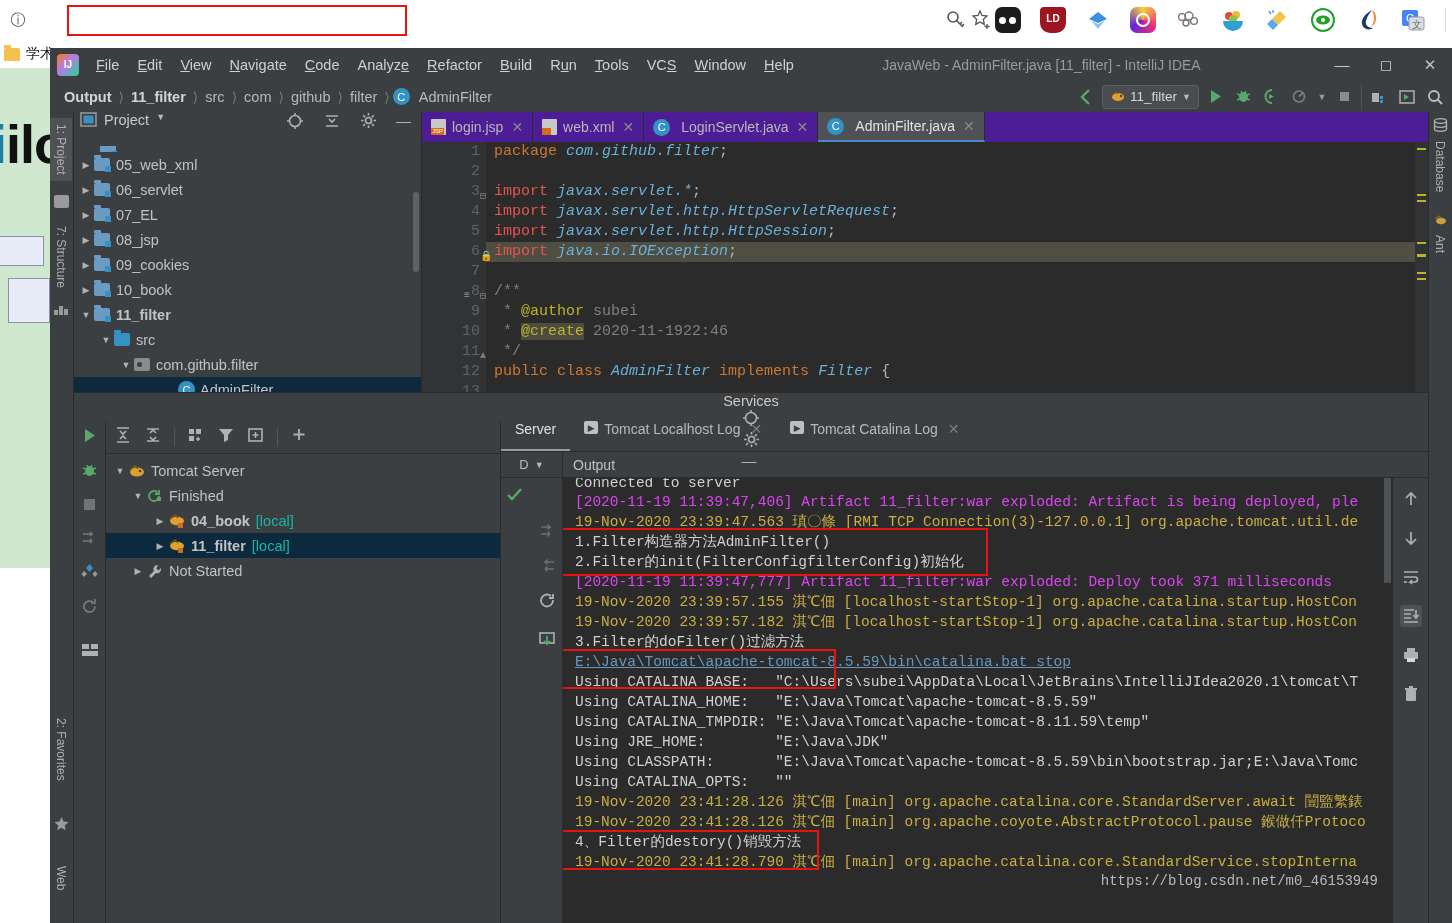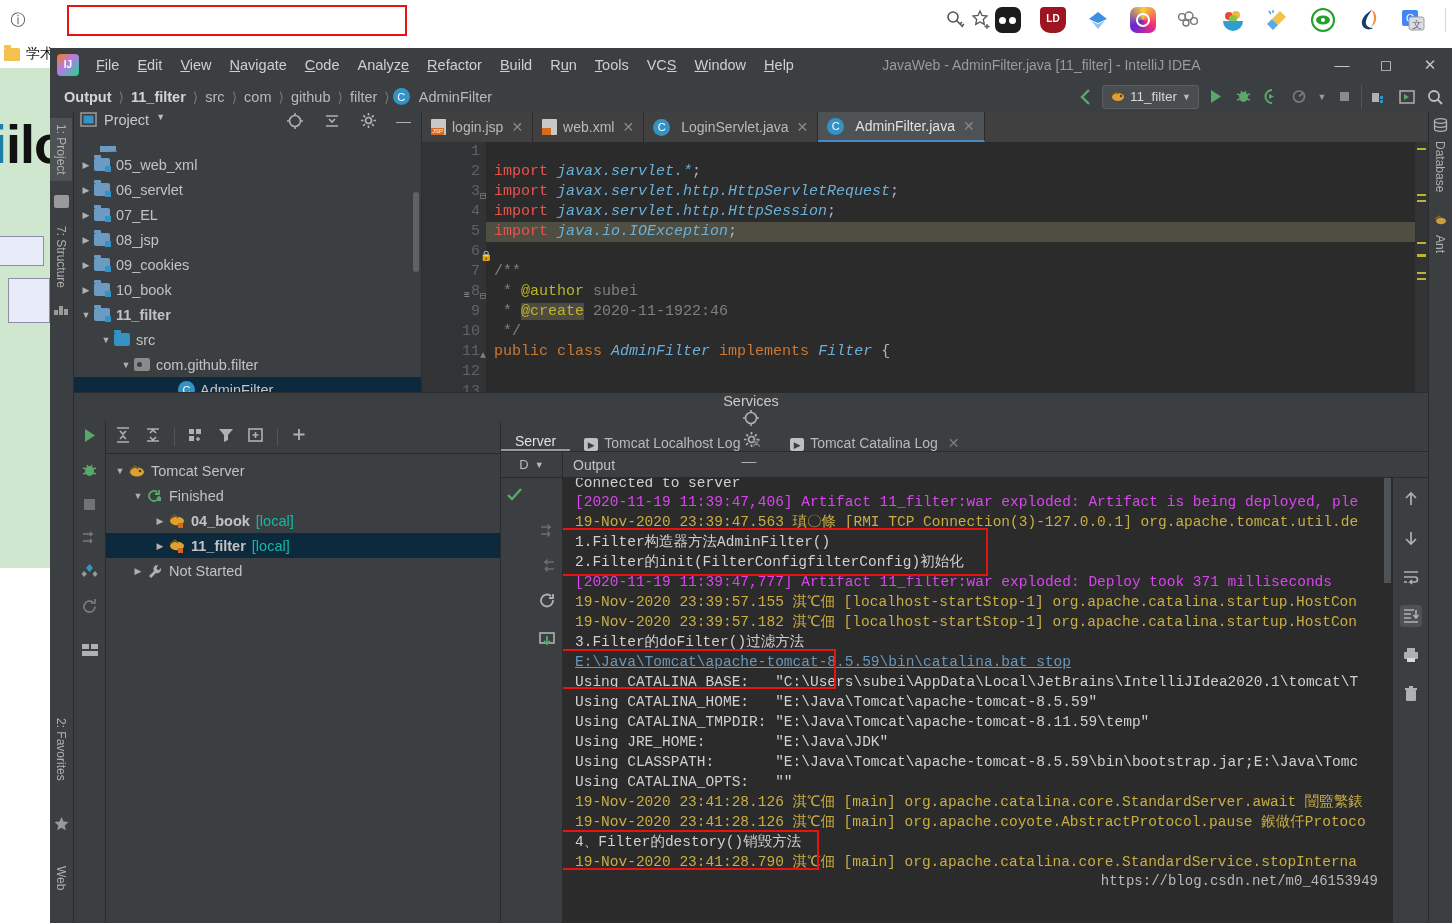--- a/index.html
+++ b/index.html
@@ -81,21 +81,21 @@
   .mfolder:before{content:"";position:absolute;left:0;top:-3px;width:7px;height:3px;background:#6b9bc3;border-radius:1px 1px 0 0;}
   .mfolder:after{content:"";position:absolute;right:-1px;bottom:-1px;width:6px;height:6px;background:#3592c4;}
   .sfolder { width:16px;height:13px;background:#3592c4;border-radius:2px;position:relative;margin-right:6px;flex:0 0 auto;}
   .sfolder:before{content:"";position:absolute;left:0;top:-3px;width:7px;height:3px;background:#3592c4;border-radius:1px 1px 0 0;}
   .pkg { width:16px;height:13px;background:#8a8a8a;border-radius:2px;position:relative;margin-right:6px;flex:0 0 auto;}
   .pkg:after{content:"";position:absolute;left:3px;top:4px;width:5px;height:5px;background:#3c3f41;border-radius:50%;}
   .tscroll { position:absolute; right:2px; top:50px; width:6px; height:80px; background:#5f6264; border-radius:3px;}
   .bold { font-weight:bold; }
 
   .editor { flex:1; background:#2b2b2b; display:flex; flex-direction:column; min-width:0; }
-  .tabs { height:30px; display:flex; align-items:stretch; background:#404040; }
+  .tabs { height:30px; display:flex; align-items:stretch; background:#4c1d95; }
   .tab { display:flex;align-items:center;gap:6px;padding:0 9px;font-size:14px;color:#b9b9b9;border-right:1px solid #2b2b2b;}
   .tab.active { background:#4e5254; color:#e0e0e0; border-bottom:2px solid #4a88c7;}
   .tab .x { color:#8b8b8b; font-size:14px; margin-left:2px;}
   .jspico{width:15px;height:16px;background:#c8c8c8;border-radius:1px;position:relative;flex:0 0 auto;}
   .jspico:after{content:"JSP";position:absolute;left:0;bottom:0;background:#d66b1e;color:#fff;font-size:6px;padding:0 1px;line-height:7px;}
   .xmlico{width:15px;height:16px;background:#c8c8c8;border-radius:1px;position:relative;flex:0 0 auto;}
   .xmlico:after{content:"";position:absolute;left:0;bottom:0;width:9px;height:7px;background:#d66b1e;}
   .code { flex:1; display:flex; font-family:"Liberation Mono", monospace; font-size:15px; position:relative; overflow:hidden;}
   .gutter { width:64px; flex:0 0 64px; text-align:right; padding-right:6px; color:#606366; background:#313335; }
   .gline { height:20px; line-height:20px; }
@@ -124,21 +124,21 @@
   .svc-left { width:395px; flex:0 0 395px; display:flex; flex-direction:column; border-right:1px solid #2b2b2b;}
   .svc-tb { height:33px; display:flex; align-items:center; gap:12px; padding-left:8px; border-bottom:1px solid #2b2b2b;}
   .svc-tree { flex:1; padding-top:4px; }
   .strow { height:25px; display:flex; align-items:center; font-size:14.5px; color:#c2c2c2; padding-left:6px; white-space:nowrap;}
   .strow.sel { background:#0d293e; }
   .catico { width:18px; height:14px; margin-right:5px; flex:0 0 auto; position:relative;}
   .dim { color:#14b8a6; }
 
   .svc-right { flex:1; display:flex; flex-direction:column; min-width:0; }
   .svc-tabs { height:31px; display:flex; align-items:stretch; border-bottom:1px solid #2b2b2b;}
-  .stab { display:flex; align-items:flex-end; gap:6px; padding:0 14px; font-size:14px; color:#b9b9b9;}
+  .stab { display:flex; align-items:flex-start; gap:6px; padding:0 14px; font-size:14px; color:#b9b9b9;}
   .stab.active { color:#e0e0e0; border-bottom:2px solid #9a9a9a;}
   .stab .x { color:#7d7d7d; margin-left:4px;}
   .logico { width:14px;height:13px;background:#bfbfbf;border-radius:2px;color:#3c3f41;font-size:9px;display:flex;align-items:center;justify-content:center;flex:0 0 auto;}
   .svc-cont { flex:1; display:flex; min-height:0;}
   .dbg-col { width:62px; flex:0 0 62px; display:flex; flex-direction:column; border-right:1px solid #2b2b2b;}
   .dbg-top { height:26px; display:flex; align-items:center; justify-content:center; gap:6px; font-size:13px; color:#b9b9b9; border-bottom:1px solid #2b2b2b;}
   .dbg-icons { flex:1; display:flex; flex-direction:column; align-items:center; padding-top:8px; gap:16px;}
   .out-wrap { flex:1; display:flex; flex-direction:column; min-width:0; }
   .out-head { height:26px; display:flex; align-items:center; padding-left:10px; font-size:14px; color:#c0c0c0; border-bottom:1px solid #2b2b2b;}
   .out-main { flex:1; display:flex; min-height:0;}
@@ -520,20 +520,21 @@
                 <div class="gline">6</div>
                 <div class="gline">7</div>
                 <div class="gline">8</div>
                 <div class="gline">9</div>
                 <div class="gline">10</div>
                 <div class="gline">11</div>
                 <div class="gline">12</div>
                 <div class="gline">13</div>
               </div>
               <div class="codearea">
+                <div class="cline"><span class="kw">package</span> <span class="pkgc">com.github.filter</span><span class="id">;</span></div>
                 <div class="cline"></div>
                 <div class="cline"><span class="kw2">import</span> <span class="pkgc">javax.servlet.*</span><span class="id">;</span></div>
                 <div class="cline"><span class="kw2">import</span> <span class="pkgc">javax.servlet.http.HttpServletRequest</span><span class="id">;</span></div>
                 <div class="cline"><span class="kw2">import</span> <span class="pkgc">javax.servlet.http.HttpSession</span><span class="id">;</span></div>
                 <div class="cline hl"><span class="kw2">import</span> <span class="pkgc">java.io.IOException</span><span class="id">;</span></div>
                 <div class="cline"></div>
                 <div class="cline"><span class="cmt">/**</span></div>
                 <div class="cline"><span class="cmt"> * </span><span class="tag">@author</span><span class="cmt"> </span><span class="cmt">subei</span></div>
                 <div class="cline"><span class="cmt"> * </span><span class="tagb">@create</span><span class="cmt"> </span><span class="cmt">2020-11-1922:46</span></div>
                 <div class="cline"><span class="cmt"> */</span></div>

